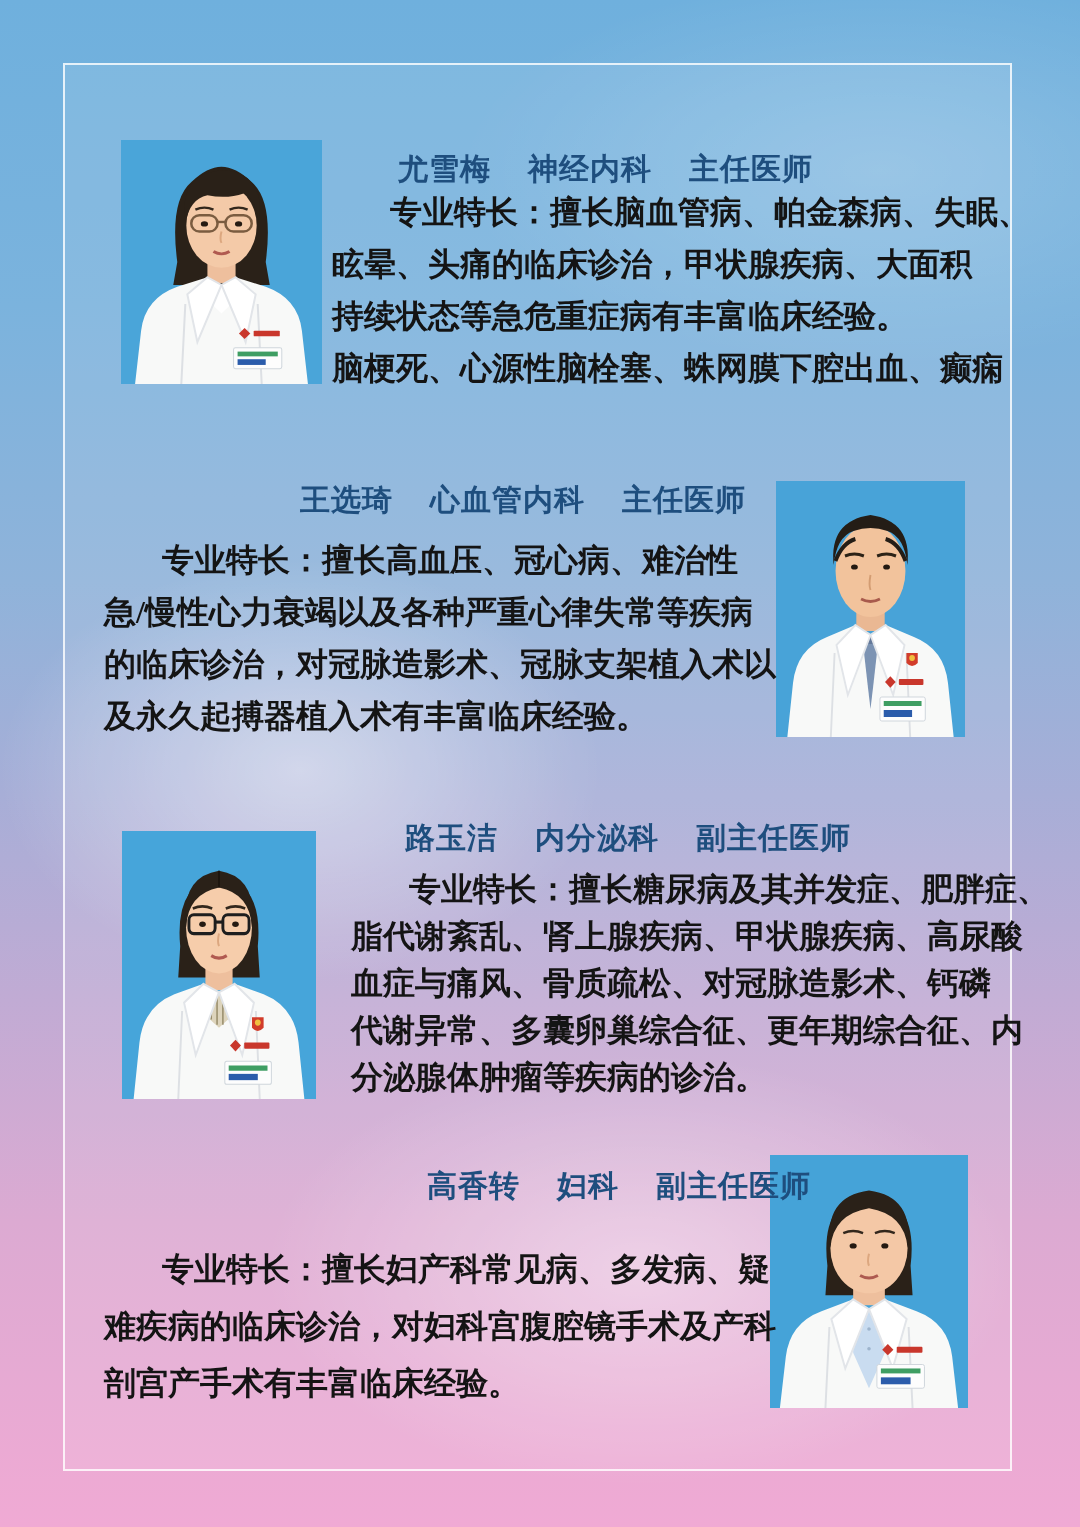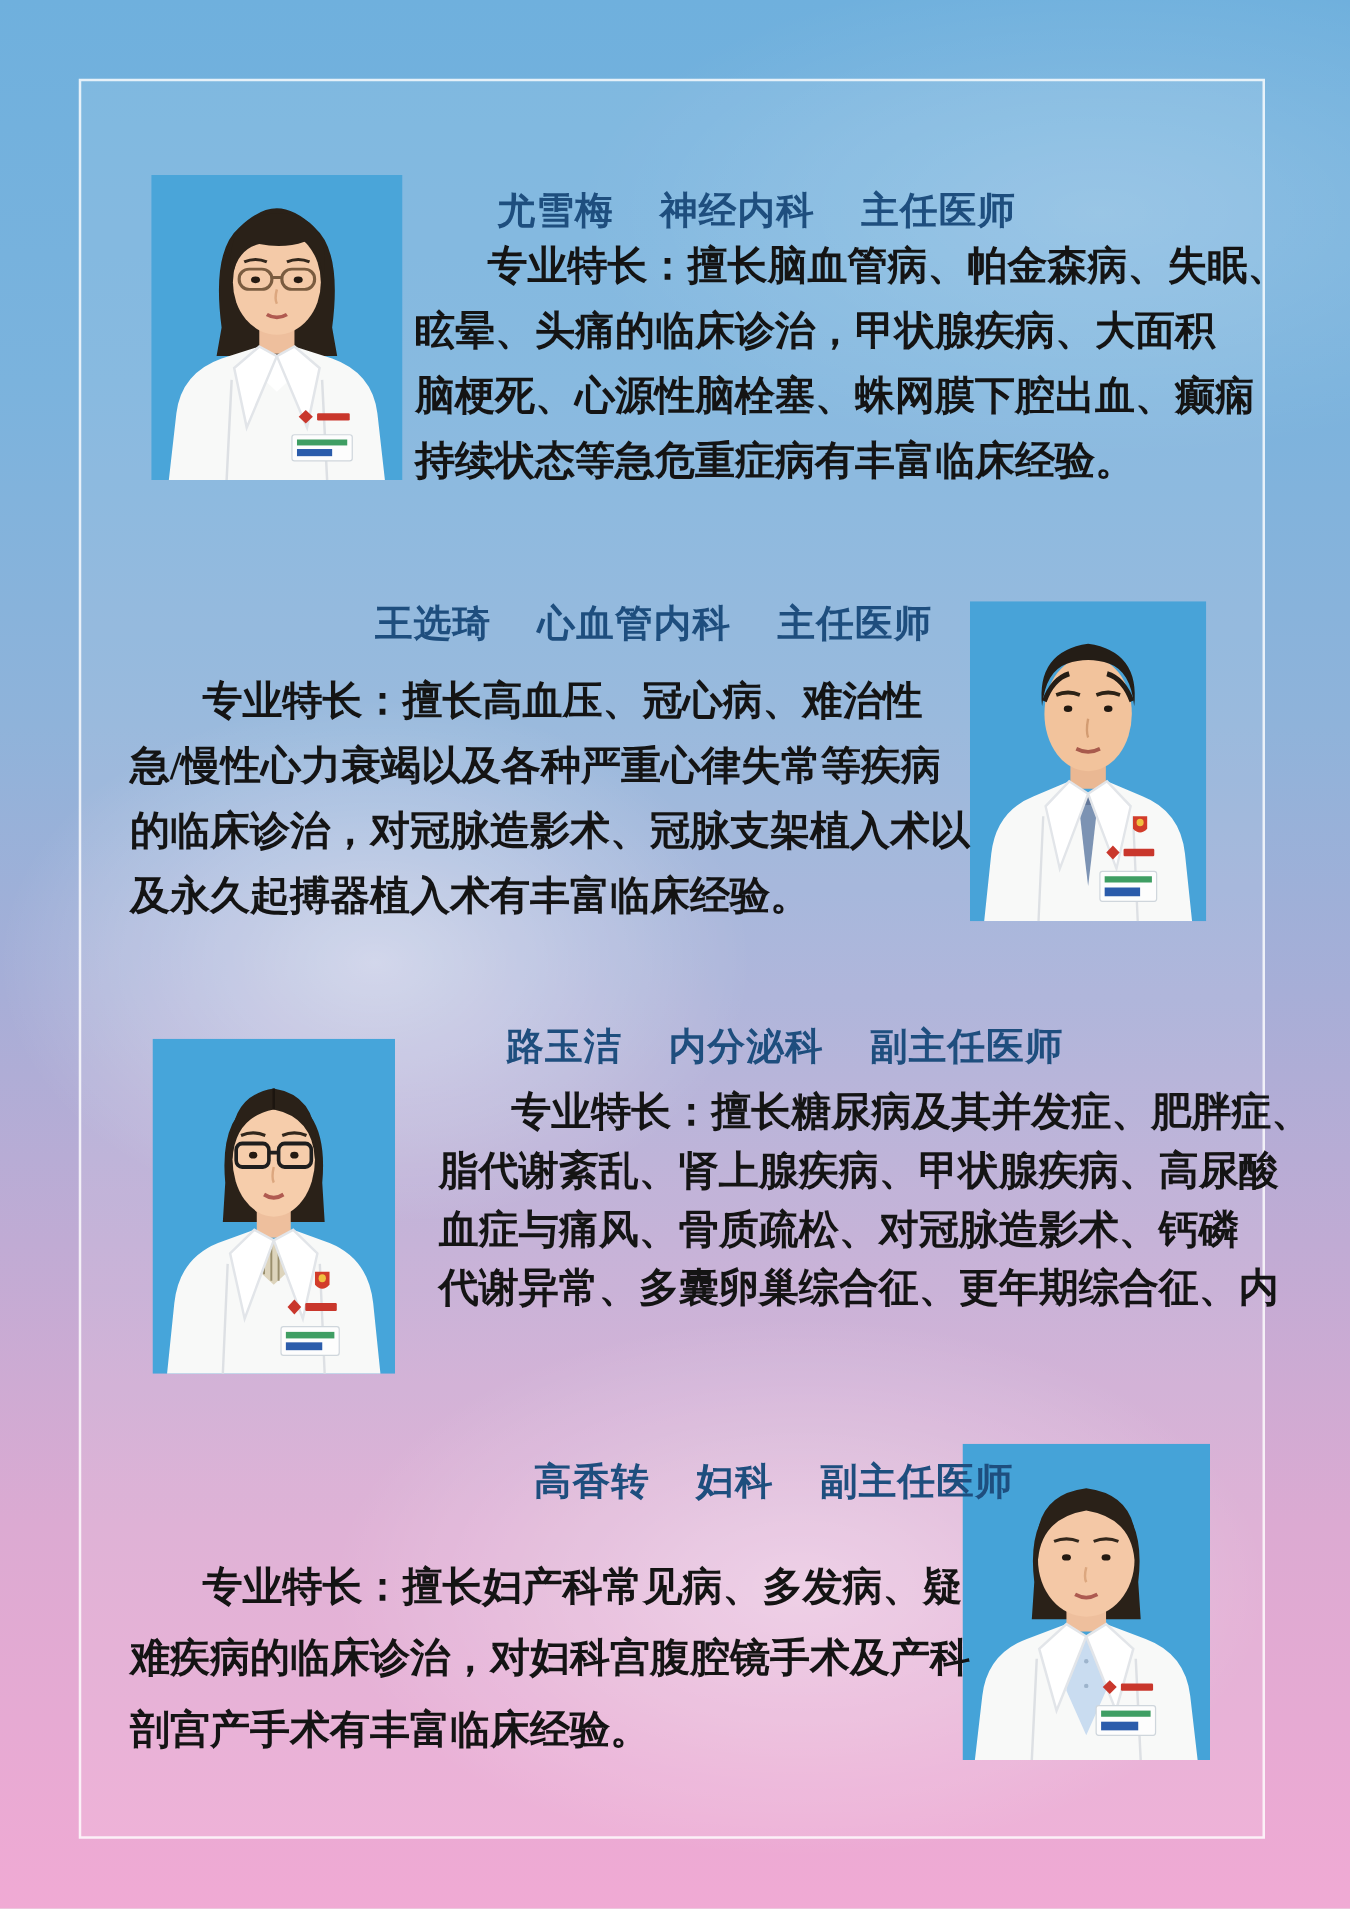--- a/index.html
+++ b/index.html
@@ -97,22 +97,22 @@
       </svg>
     </div>
     <h2 class="heading h1">
       <span>尤雪梅</span>
       <span>神经内科</span>
       <span>主任医师</span>
     </h2>
     <div class="spec b1">
       <div class="line indent">专业特长：擅长脑血管病、帕金森病、失眠、</div>
       <div class="line">眩晕、头痛的临床诊治，甲状腺疾病、大面积</div>
+      <div class="line">持续状态等急危重症病有丰富临床经验。</div>
       <div class="line">脑梗死、心源性脑栓塞、蛛网膜下腔出血、癫痫</div>
-      <div class="line">持续状态等急危重症病有丰富临床经验。</div>
     </div>
   </section>
 
   <section>
     <div class="photo p2" aria-label="Male cardiologist with short dark hair, navy shirt and tie under white coat, blue studio background">
       <svg viewBox="0 0 200 256" preserveAspectRatio="none" aria-hidden="true">
         <rect width="200" height="256" fill="#48a3d8"></rect>
         <rect x="85" y="112" width="30" height="38" fill="#eab893"></rect>
         <ellipse cx="100" cy="90" rx="37" ry="46" fill="#f2c39c"></ellipse>
         <path d="M61 84 Q56 40 100 34 Q144 40 139 84 Q136 56 118 50 Q100 44 82 50 Q64 56 61 84 Z" fill="#241d16"></path>
@@ -206,20 +206,21 @@
     <h2 class="heading h3">
       <span>路玉洁</span>
       <span>内分泌科</span>
       <span>副主任医师</span>
     </h2>
     <div class="spec b3">
       <div class="line indent">专业特长：擅长糖尿病及其并发症、肥胖症、</div>
       <div class="line">脂代谢紊乱、肾上腺疾病、甲状腺疾病、高尿酸</div>
       <div class="line">血症与痛风、骨质疏松、对冠脉造影术、钙磷</div>
       <div class="line">代谢异常、多囊卵巢综合征、更年期综合征、内</div>
+      <div class="line">分泌腺体肿瘤等疾病的诊治。</div>
     </div>
   </section>
 
   <section>
     <div class="photo p4" aria-label="Female gynecologist with dark hair pulled back, light blue shirt under white coat, blue studio background">
       <svg viewBox="0 0 200 256" preserveAspectRatio="none" aria-hidden="true">
         <rect width="200" height="256" fill="#45a3d8"></rect>
         <path d="M58 112 Q50 46 100 38 Q150 46 142 112 L144 142 L56 142 Z" fill="#2a2118"></path>
         <rect x="84" y="118" width="32" height="34" fill="#eebf9d"></rect>
         <ellipse cx="100" cy="94" rx="39" ry="46" fill="#f4c8a6"></ellipse>

